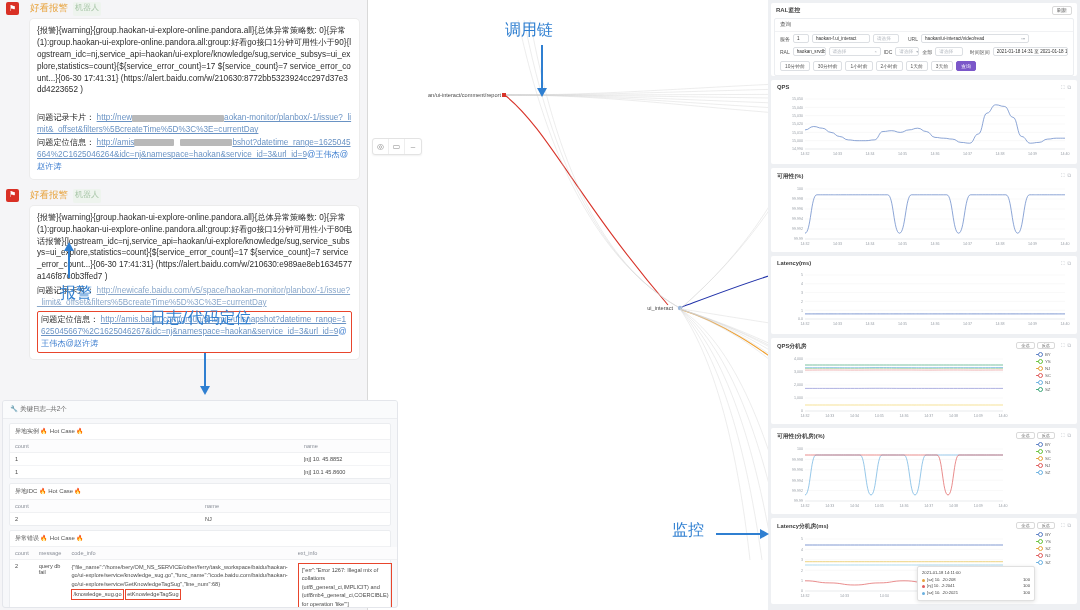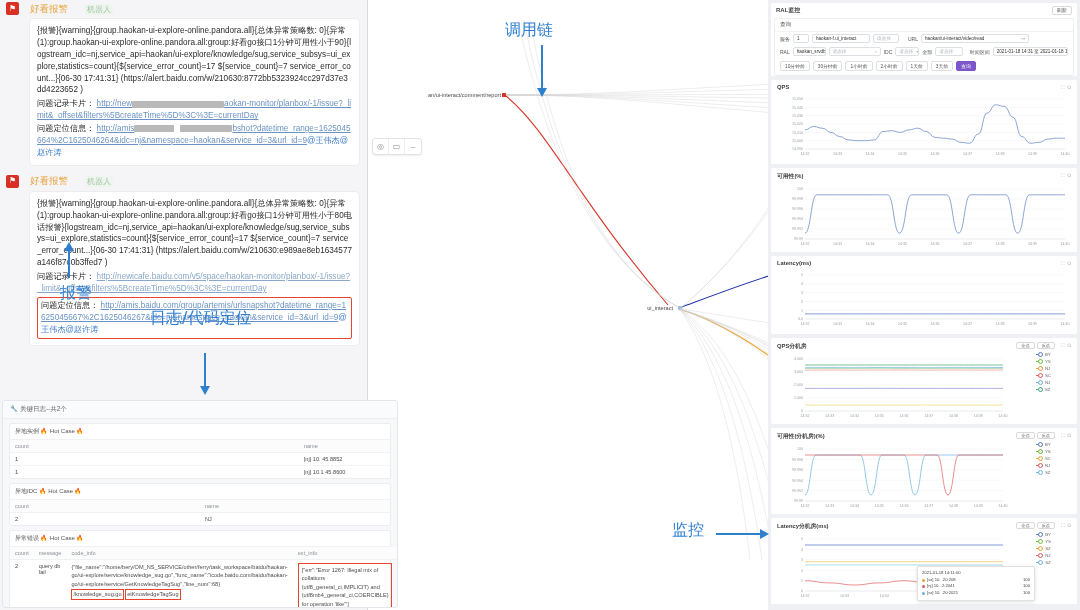--- a/index.html
+++ b/index.html
@@ -16,21 +16,21 @@
   #chat {
     position:absolute; left:0; top:0; width:368px; height:610px;
     background:#f5f5f7; border-right:1px solid #d9d9d9;
     overflow:hidden;
   }
   .chat-time {
     text-align:center; color:#9a9a9a; font-size:9.5px;
     padding:6px 0 4px 0; letter-spacing:.4px;
   }
   .msg { padding:2px 8px 6px 8px; position:relative; }
-  .msg-head { display:flex; align-items:center; gap:17px; padding-left:22px; height:14px;}
+  .msg-head { display:flex; gap:5px; padding-left:22px; height:14px;}
   .avatar {
     position:absolute; left:6px; width:13px; height:13px; border-radius:2px;
     background:#d93025;
     display:flex; align-items:center; justify-content:center;
   }
   .avatar span{ color:#fff; font-size:8px; line-height:1; }
   .sender { color:#e8a33d; font-size:9.5px; }
   .bot-tag {
     color:#a8c6a8; font-size:8px; border-radius:2px;
     padding:0 2px; background:#eef4ee;
@@ -175,21 +175,21 @@
   <div class="msg">
     <div class="avatar">
         <span>⚑</span>
       </div>
     <div class="msg-head">
       <span class="sender">好看报警</span>
       <span class="bot-tag">机器人</span>
     </div>
     <div class="bubble">
       <span>{报警}{warning}{group.haokan-ui-explore-online.pandora.all}{总体异常策略数: 0}{异常(1):group.haokan-ui-explore-online.pandora.all:group:好看go接口1分钟可用性小于90}{logstream_idc=nj,service_api=haokan/ui-explore/knowledge/sug,service_subsys=ui_explore,statistics=count}{${service_error_count}=17    ${service_count}=7    service_error_count...}{06-30 17:41:31} (https://alert.baidu.com/w/210630:8772bb5323924cc297d37e3dd4223652 )</span>
-      <div style="margin-top:2px">
+      <div style="margin-top:16px">
         <span class="lbl">问题记录卡片：</span>
         <span class="lnk">http://new</span><span class="redact" style="width:92px"></span><span class="lnk">aokan-monitor/planbox/-1/issue?_limit&amp;_offset&amp;filters%5BcreateTime%5D%3C%3E=currentDay</span>
       </div>
       <div style="margin-top:1px">
         <span class="lbl">问题定位信息：</span>
         <span class="lnk">http://amis</span><span class="redact" style="width:40px"></span><span class="redact" style="width:52px;margin-left:6px"></span><span class="lnk">bshot?datetime_range=1625045664%2C1625046264&amp;idc=nj&amp;namespace=haokan&amp;service_id=3&amp;url_id=9</span><span class="name-blue">@王伟杰@赵许涛</span>
       </div>
     </div>
   </div>
 

